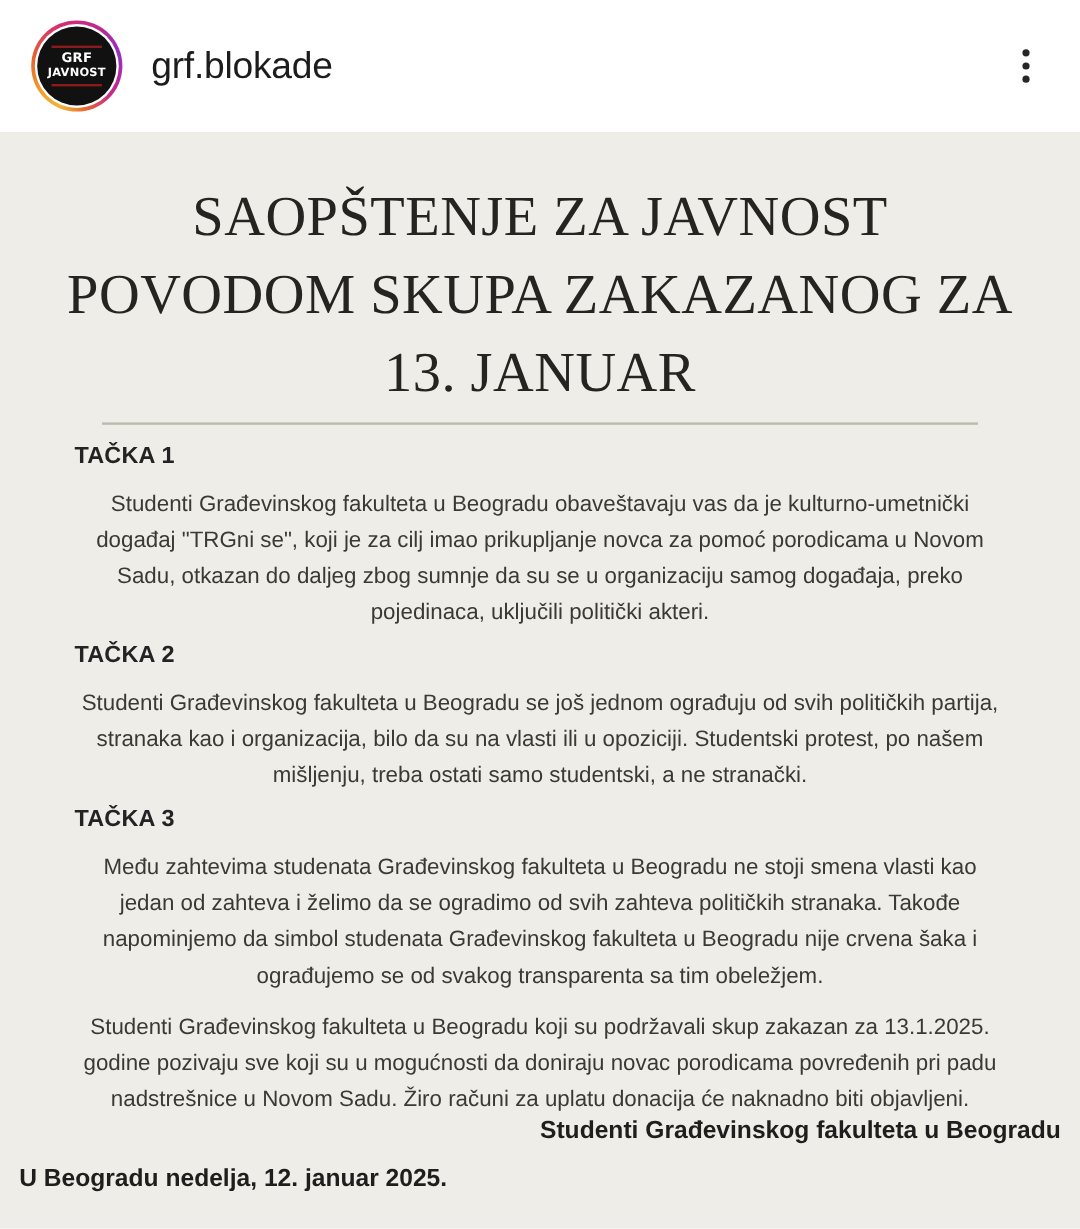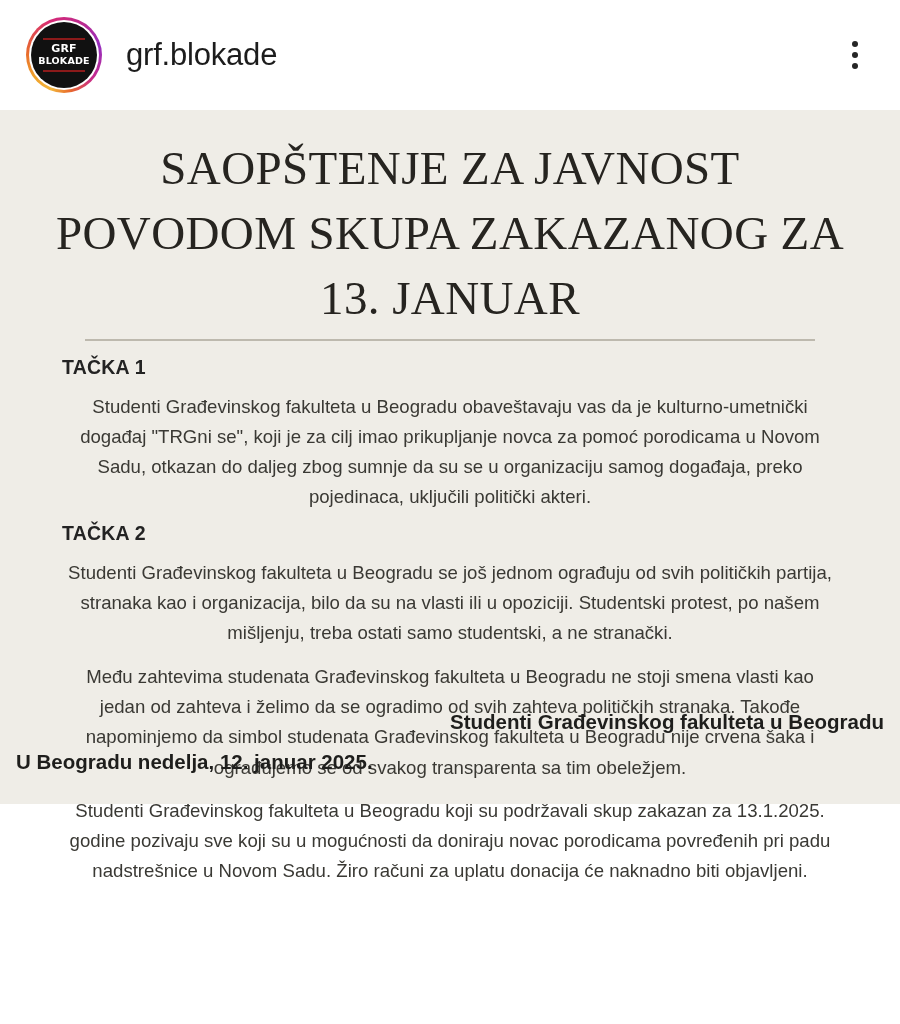--- a/index.html
+++ b/index.html
@@ -110,23 +110,23 @@
     display: block;
     width: 6px;
     height: 6px;
     border-radius: 50%;
     background: #262626;
   }
 
   
   .poster {
     background: #efede7;
-    height: 694px;
-    box-sizing: border-box;
-    padding: 16px 0 0 0;
+    height: 914px;
+    box-sizing: border-box;
+    padding: 29px 0 0 0;
     position: relative;
   }
 
   .poster-title {
     font-family: "Liberation Serif", serif;
     text-align: center;
     color: #262420;
     font-size: 47px;
     line-height: 1.38;
     letter-spacing: 0.4px;
@@ -195,21 +195,21 @@
 </head>
 <body>
 
 <div class="post-header">
 
   <div class="avatar-wrap">
     <div class="avatar-inner-ring">
       <div class="avatar">
         <div class="rule top"></div>
         <div class="logo-line">GRF</div>
-        <div class="logo-line small">BLOKADE</div>
+        <div class="logo-line small">JAVNOST</div>
         <div class="rule bottom"></div>
       </div>
     </div>
   </div>
 
   <div class="username">grf.blokade</div>
 
   <div class="menu-dots">
     <span></span>
     <span></span>
@@ -224,20 +224,21 @@
   <div class="divider"></div>
 
   <div class="content">
 
     <div class="section-heading">TAČKA 1</div>
     <p class="section-body">Studenti Građevinskog fakulteta u Beogradu obaveštavaju vas da je kulturno-umetnički događaj "TRGni se", koji je za cilj imao prikupljanje novca za pomoć porodicama u Novom Sadu, otkazan do daljeg zbog sumnje da su se u organizaciju samog događaja, preko pojedinaca, uključili politički akteri.</p>
 
     <div class="section-heading">TAČKA 2</div>
     <p class="section-body">Studenti Građevinskog fakulteta u Beogradu se još jednom ograđuju od svih političkih partija, stranaka kao i organizacija, bilo da su na vlasti ili u opoziciji. Studentski protest, po našem mišljenju, treba ostati samo studentski, a ne stranački.</p>
 
+    <div class="section-heading">TAČKA 3</div>
     <p class="section-body">Među zahtevima studenata Građevinskog fakulteta u Beogradu ne stoji smena vlasti kao jedan od zahteva i želimo da se ogradimo od svih zahteva političkih stranaka. Takođe napominjemo da simbol studenata Građevinskog fakulteta u Beogradu nije crvena šaka i ograđujemo se od svakog transparenta sa tim obeležjem.</p>
 
     <p class="section-body">Studenti Građevinskog fakulteta u Beogradu koji su podržavali skup zakazan za 13.1.2025. godine pozivaju sve koji su u mogućnosti da doniraju novac porodicama povređenih pri padu nadstrešnice u Novom Sadu. Žiro računi za uplatu donacija će naknadno biti objavljeni.</p>
 
   </div>
 
   <div class="footer">
     <div class="footer-signature">Studenti Građevinskog fakulteta u Beogradu</div>
     <div class="footer-place">U Beogradu nedelja, 12. januar 2025.</div>
   </div>

